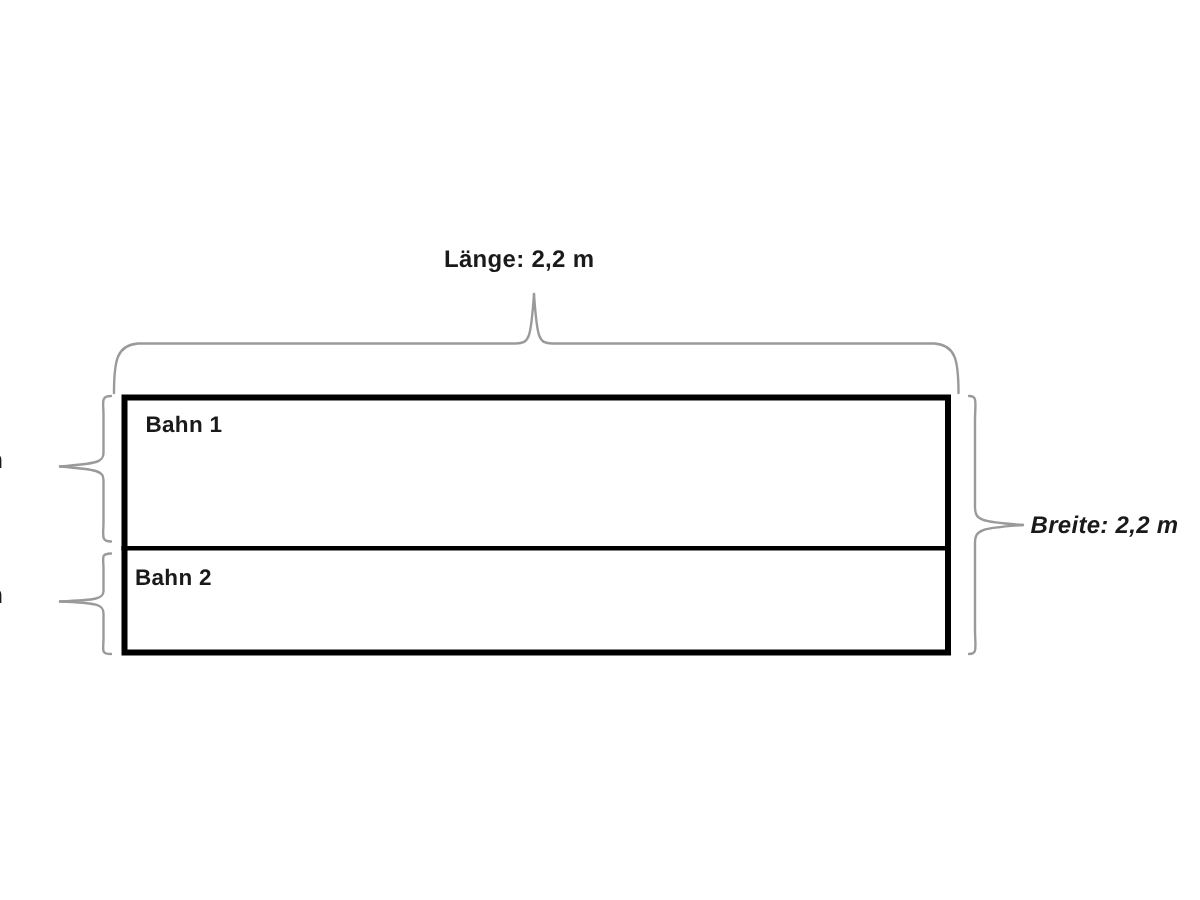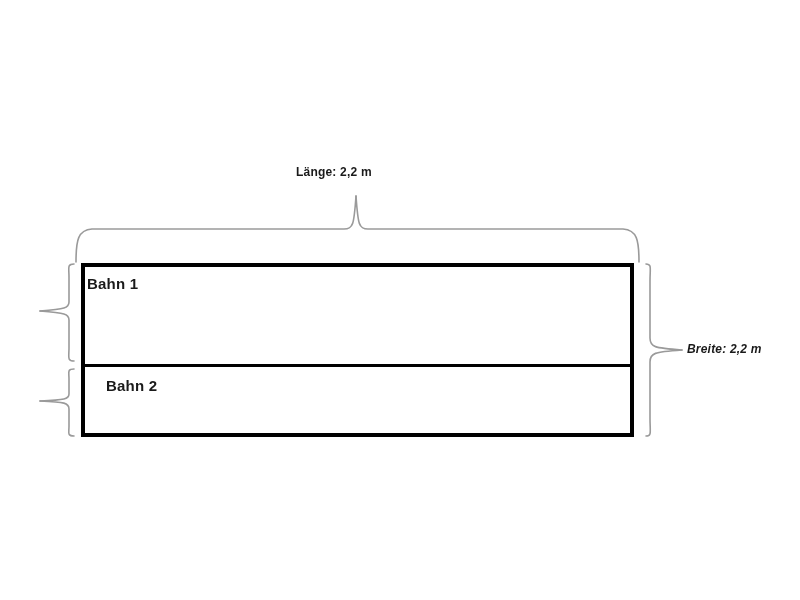--- a/index.html
+++ b/index.html
@@ -40,27 +40,27 @@
     background: #000000;
   }
   .lane-label {
     position: absolute;
     font-size: 15px;
     font-weight: bold;
     color: #1a1a1a;
     letter-spacing: 0.2px;
     white-space: nowrap;
   }
-  #lane1-label { left: 87px; top: 275px; text-align: center; }
-  #lane2-label { left: 90px; top: 377px; margin-left: 16px; }
+  #lane1-label { left: 97px; top: 275px; text-align: center; }
+  #lane2-label { left: 90px; top: 377px; }
 
   
   .dim-label {
     position: absolute;
-    font-size: 12px;
+    font-size: 16px;
     font-weight: bold;
     color: #1a1a1a;
     letter-spacing: 0.2px;
     white-space: nowrap;
   }
   #length-label  { left: 296px; top: 165px; }
   #width-label   { left: 687px; top: 342px; font-style: italic; }
   #lane1-dim     { left: -26px; top: 299px; }
   #lane2-dim     { left: -26px; top: 389px; }
 

